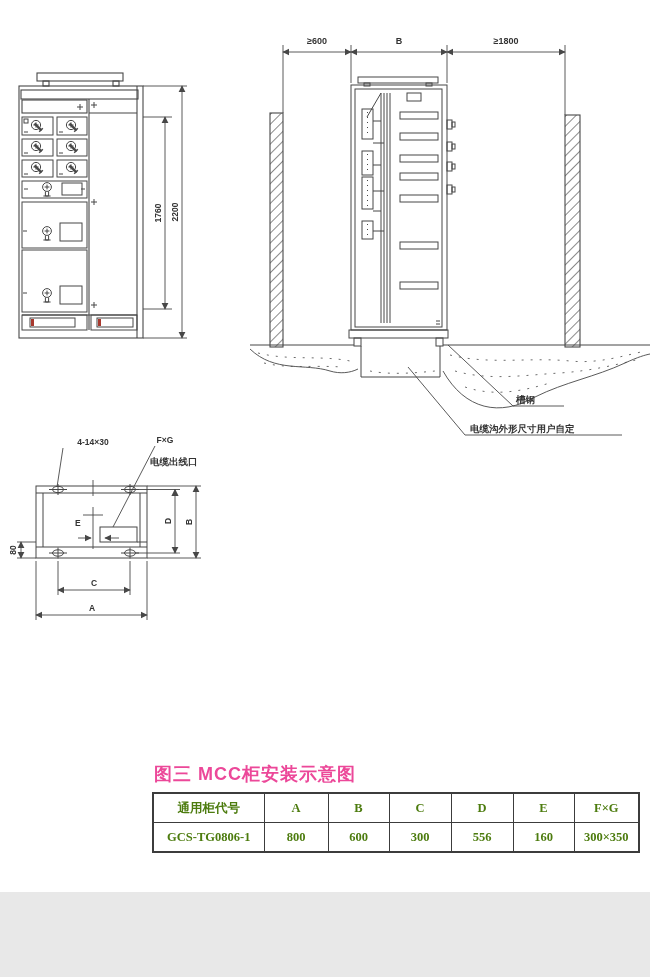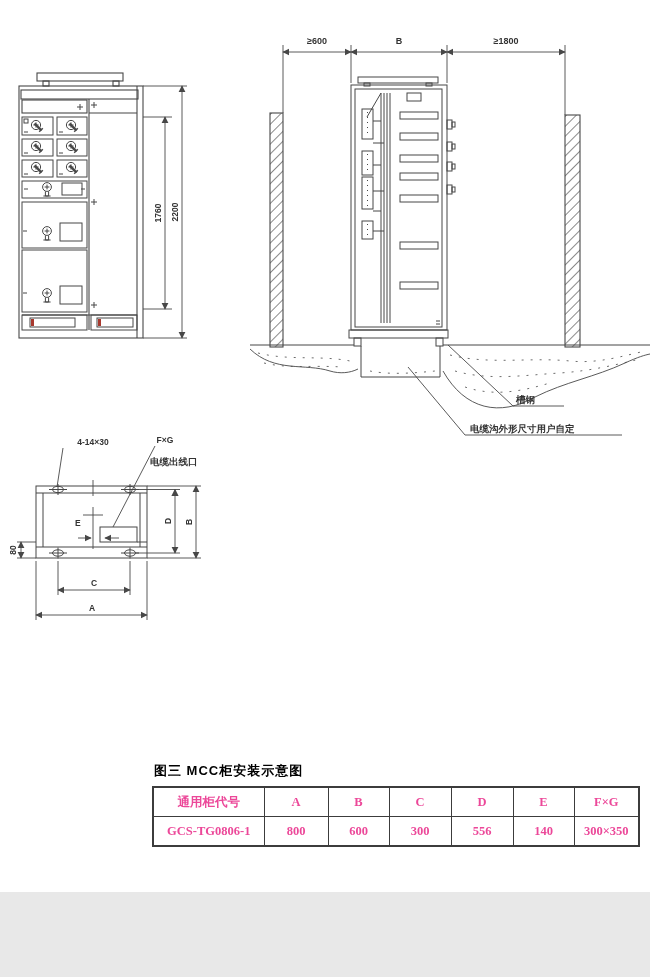--- a/index.html
+++ b/index.html
@@ -4,24 +4,24 @@
 <style>
   html,body{margin:0;padding:0;background:#e8e8e8;}
   .page{position:relative;width:650px;height:892px;background:#ffffff;overflow:hidden;
         font-family:"Liberation Sans",sans-serif;color:#2f2f2f;}
   svg{position:absolute;overflow:visible;}
   svg text{font-family:"Liberation Sans",sans-serif;fill:#333;}
   .dim-label{font-size:9px;font-weight:bold;}
   .dim-label-sm{font-size:8.5px;font-weight:bold;}
   .cn-label{font-size:9.5px;font-weight:bold;}
   .table-wrap{position:absolute;left:152px;top:762px;width:488px;}
-  .table-title{font-size:13px;font-weight:bold;color:#000000;margin:0 0 6px 2px;letter-spacing:1px;}
+  .table-title{font-size:18px;font-weight:bold;color:#ec4899;margin:0 0 6px 2px;letter-spacing:1px;}
   table.spec{border-collapse:collapse;width:486px;table-layout:fixed;}
   table.spec td,table.spec th{border:1px solid #3c3c3c;height:28px;text-align:center;
-        font-family:"Liberation Serif",serif;font-size:12.5px;font-weight:bold;color:#ec4899;padding:0;}
+        font-family:"Liberation Serif",serif;font-size:12.5px;font-weight:bold;color:#4d7c0f;padding:0;}
   table.spec{border:2px solid #3c3c3c;}
   .page-number{position:absolute;left:270px;top:931px;width:80px;text-align:center;
         font-size:17px;font-weight:bold;color:#ec4899;letter-spacing:1px;}
 </style>
 </head>
 <body>
 
 <div class="page">
 
   <svg style="left:10px;top:60px;" width="200" height="295" viewBox="0 0 200 295">
@@ -315,21 +315,21 @@
           <th>D</th>
           <th>E</th>
           <th>F×G</th>
         </tr>
         <tr>
           <td>GCS-TG0806-1</td>
           <td>800</td>
           <td>600</td>
           <td>300</td>
           <td>556</td>
-          <td>140</td>
+          <td>160</td>
           <td>300×350</td>
         </tr>
       </tbody>
     </table>
   </div>
 
   <div class="page-number">3-7</div>
 </div>
 
 </body></html>

